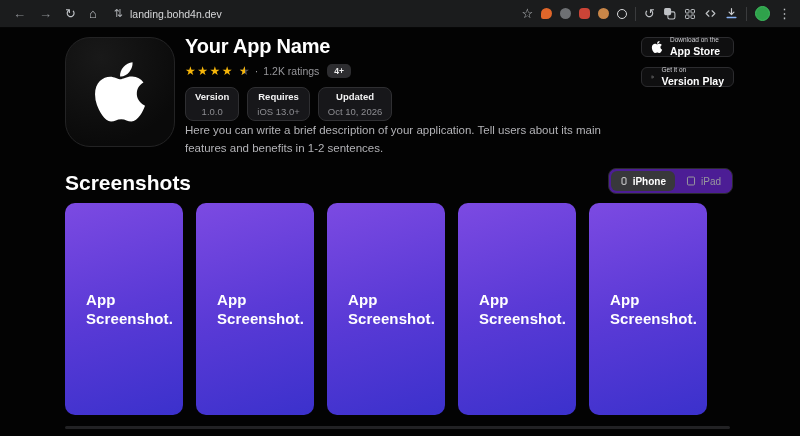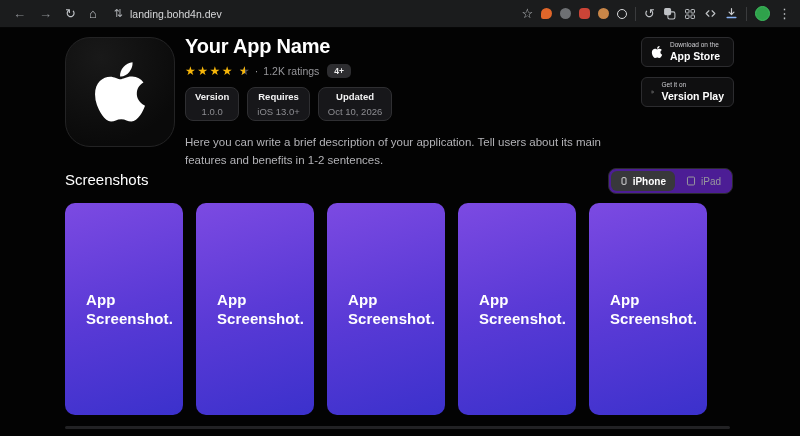--- a/index.html
+++ b/index.html
@@ -38,36 +38,36 @@
   .star-base { color:#535359; }
   .star-half { position:absolute; left:0; top:0; width:52%; overflow:hidden; color:#f6b60a; }
   .rating-count { color:#97979b; font-size:10.5px; }
   .age-badge { background:#2d2d30; color:#ededee; font-size:8.5px; font-weight:700;
     border-radius:5px; padding:2px 7px; margin-left:3px; }
   .meta-row { margin-top:9px; display:flex; gap:8px; }
   .meta-pill { background:#17171a; border:1px solid #2f2f32; border-radius:8px;
     padding:3px 9px; font-size:9.5px; display:flex; gap:4px; align-items:center;flex-direction:column; }
   .meta-label { color:#f2f2f3; font-weight:700; }
   .meta-value { color:#8d8d92; }
-  .description { margin-top:12px; width:492px; color:#b3b3b7; font-size:11.5px;
+  .description { width:492px; color:#b3b3b7; font-size:11.5px;
     line-height:1.6; white-space:pre-line; }
 
   
   .store-buttons { position:absolute; left:641px; top:37px; width:93px;
     display:flex; flex-direction:column; gap:10px; }
-  .store-btn { height:30px; background:#0f0f10; border:1px solid #2c2c2f; border-radius:6px;
+  .store-btn { height:20px; background:#0f0f10; border:1px solid #2c2c2f; border-radius:6px;
     display:flex; align-items:center; gap:7px; padding:0 9px; cursor:pointer; }
   .store-txt { display:flex; flex-direction:column; }
   .store-tagline { font-size:6.5px; color:#cfcfd3; line-height:1.3; }
   .store-name { font-size:10.5px; font-weight:700; color:#fff; line-height:1.2;
     white-space:nowrap; }
 
   
-  .section-heading { position:absolute; left:65px; top:171px; font-size:15px;
-    font-weight:400; color:#fff; }
+  .section-heading { position:absolute; left:65px; top:171px; font-size:21px;
+    font-weight:700; color:#fff; }
   .toggle { position:absolute; right:67px; top:168px; background:#4c1d95;
     border:1px solid #2a2a2d; border-radius:8px; display:flex; align-items:center;
     padding:2px; gap:2px; }
   .toggle-seg { display:flex; align-items:center; gap:5px; padding:4px 9px;
     border-radius:6px; font-size:10px; color:#98989d; cursor:pointer; }
   .toggle-seg.selected { background:#38383b; color:#fff; font-weight:700; }
   .toggle-seg svg { display:block; }
 
   .cards { position:absolute; left:65px; top:203px; display:flex; gap:13px; }
   .card { width:118px; height:212px; border-radius:10px;

